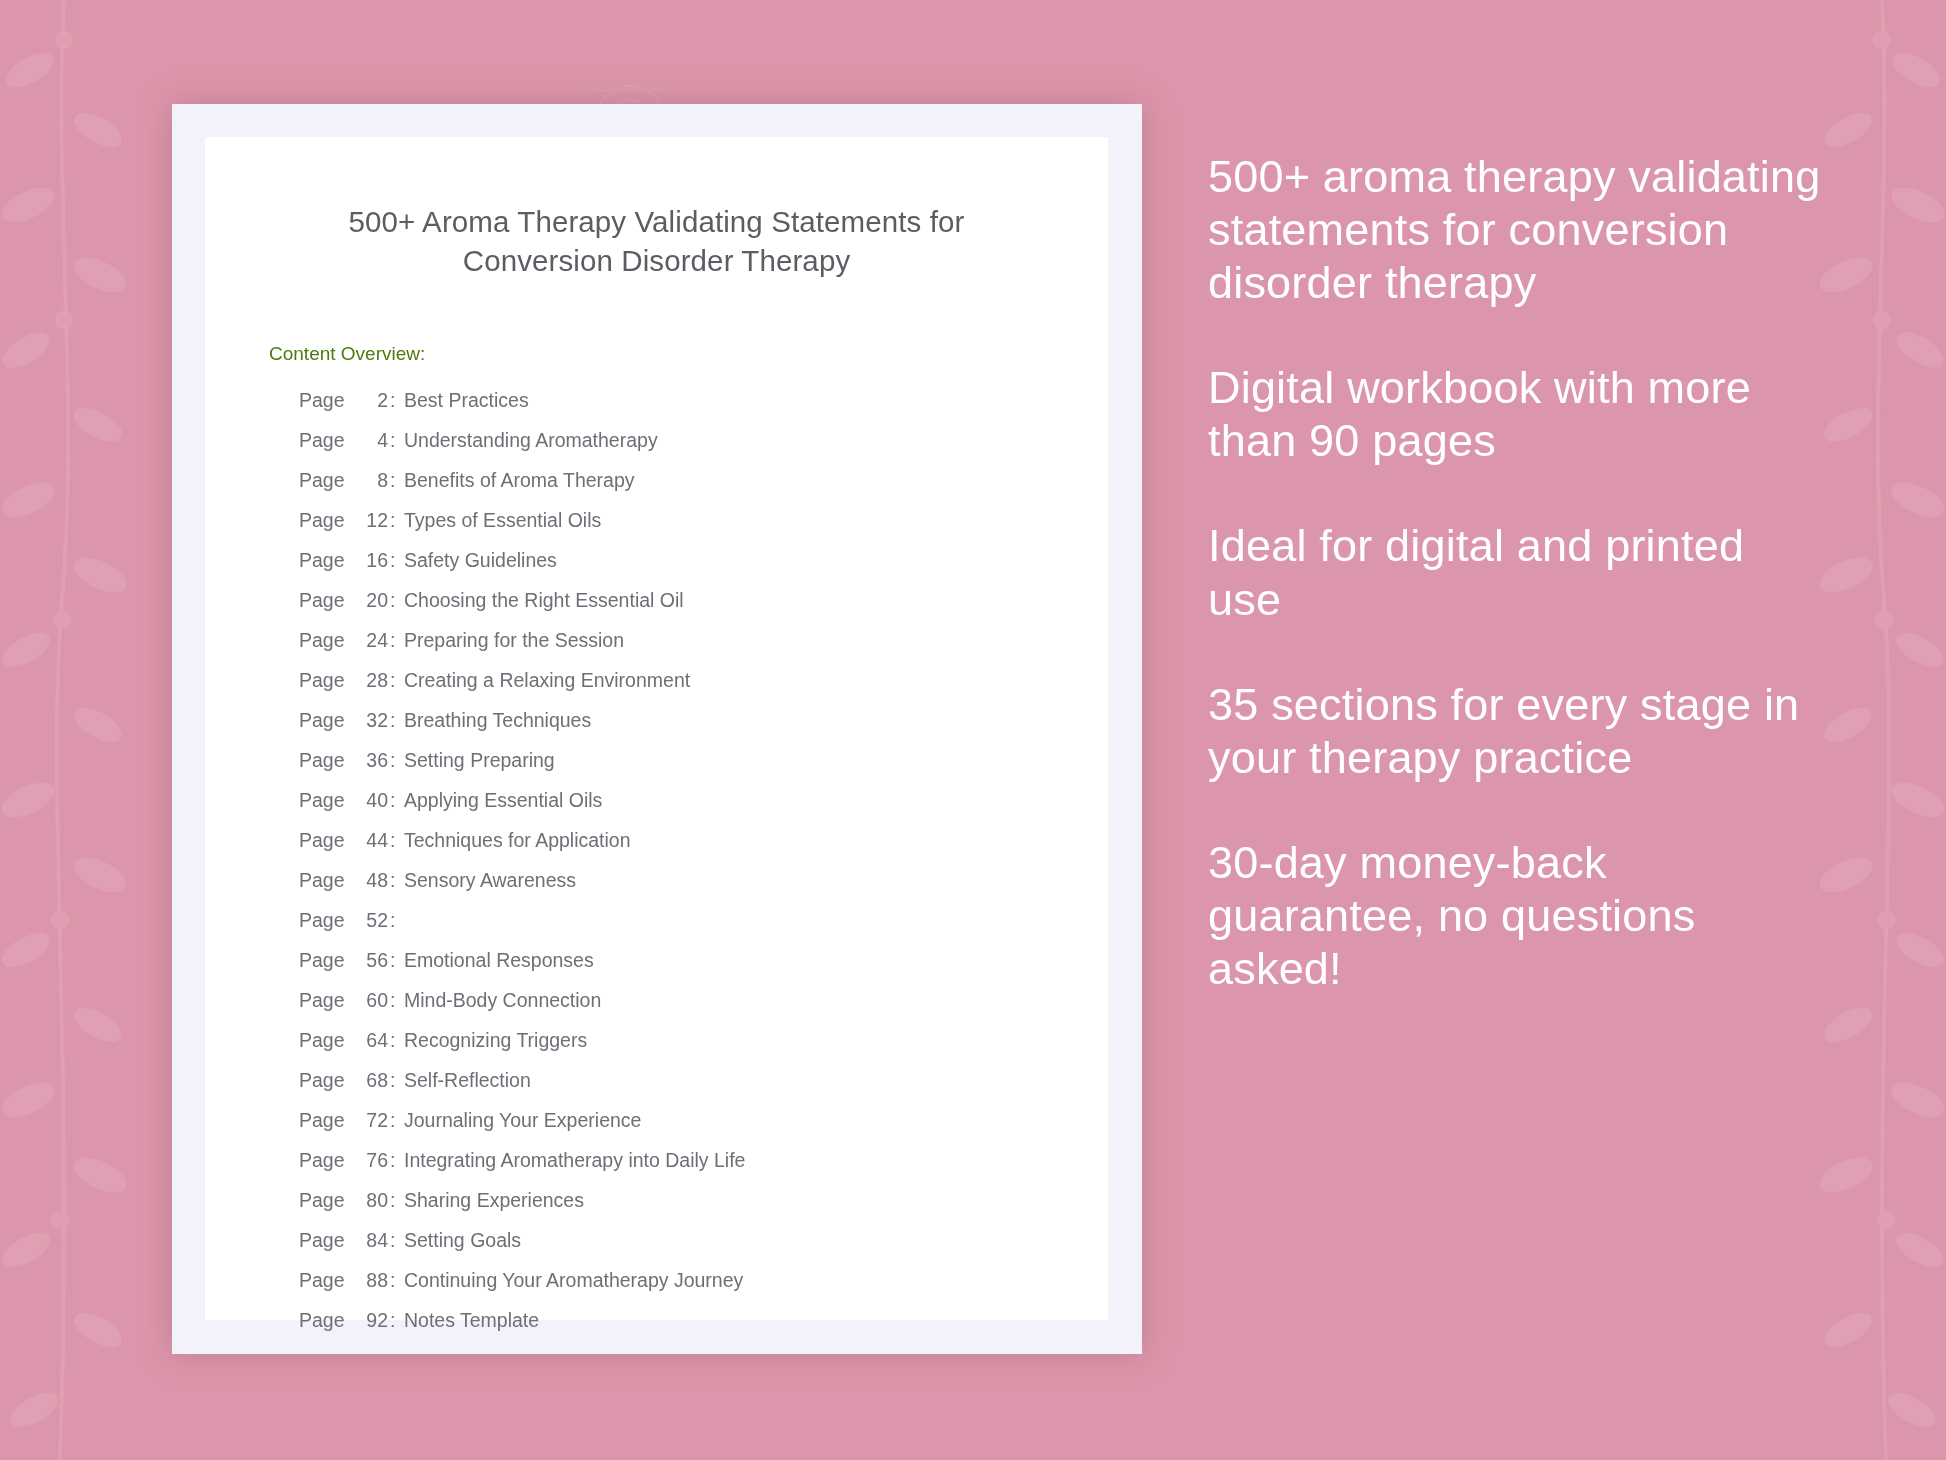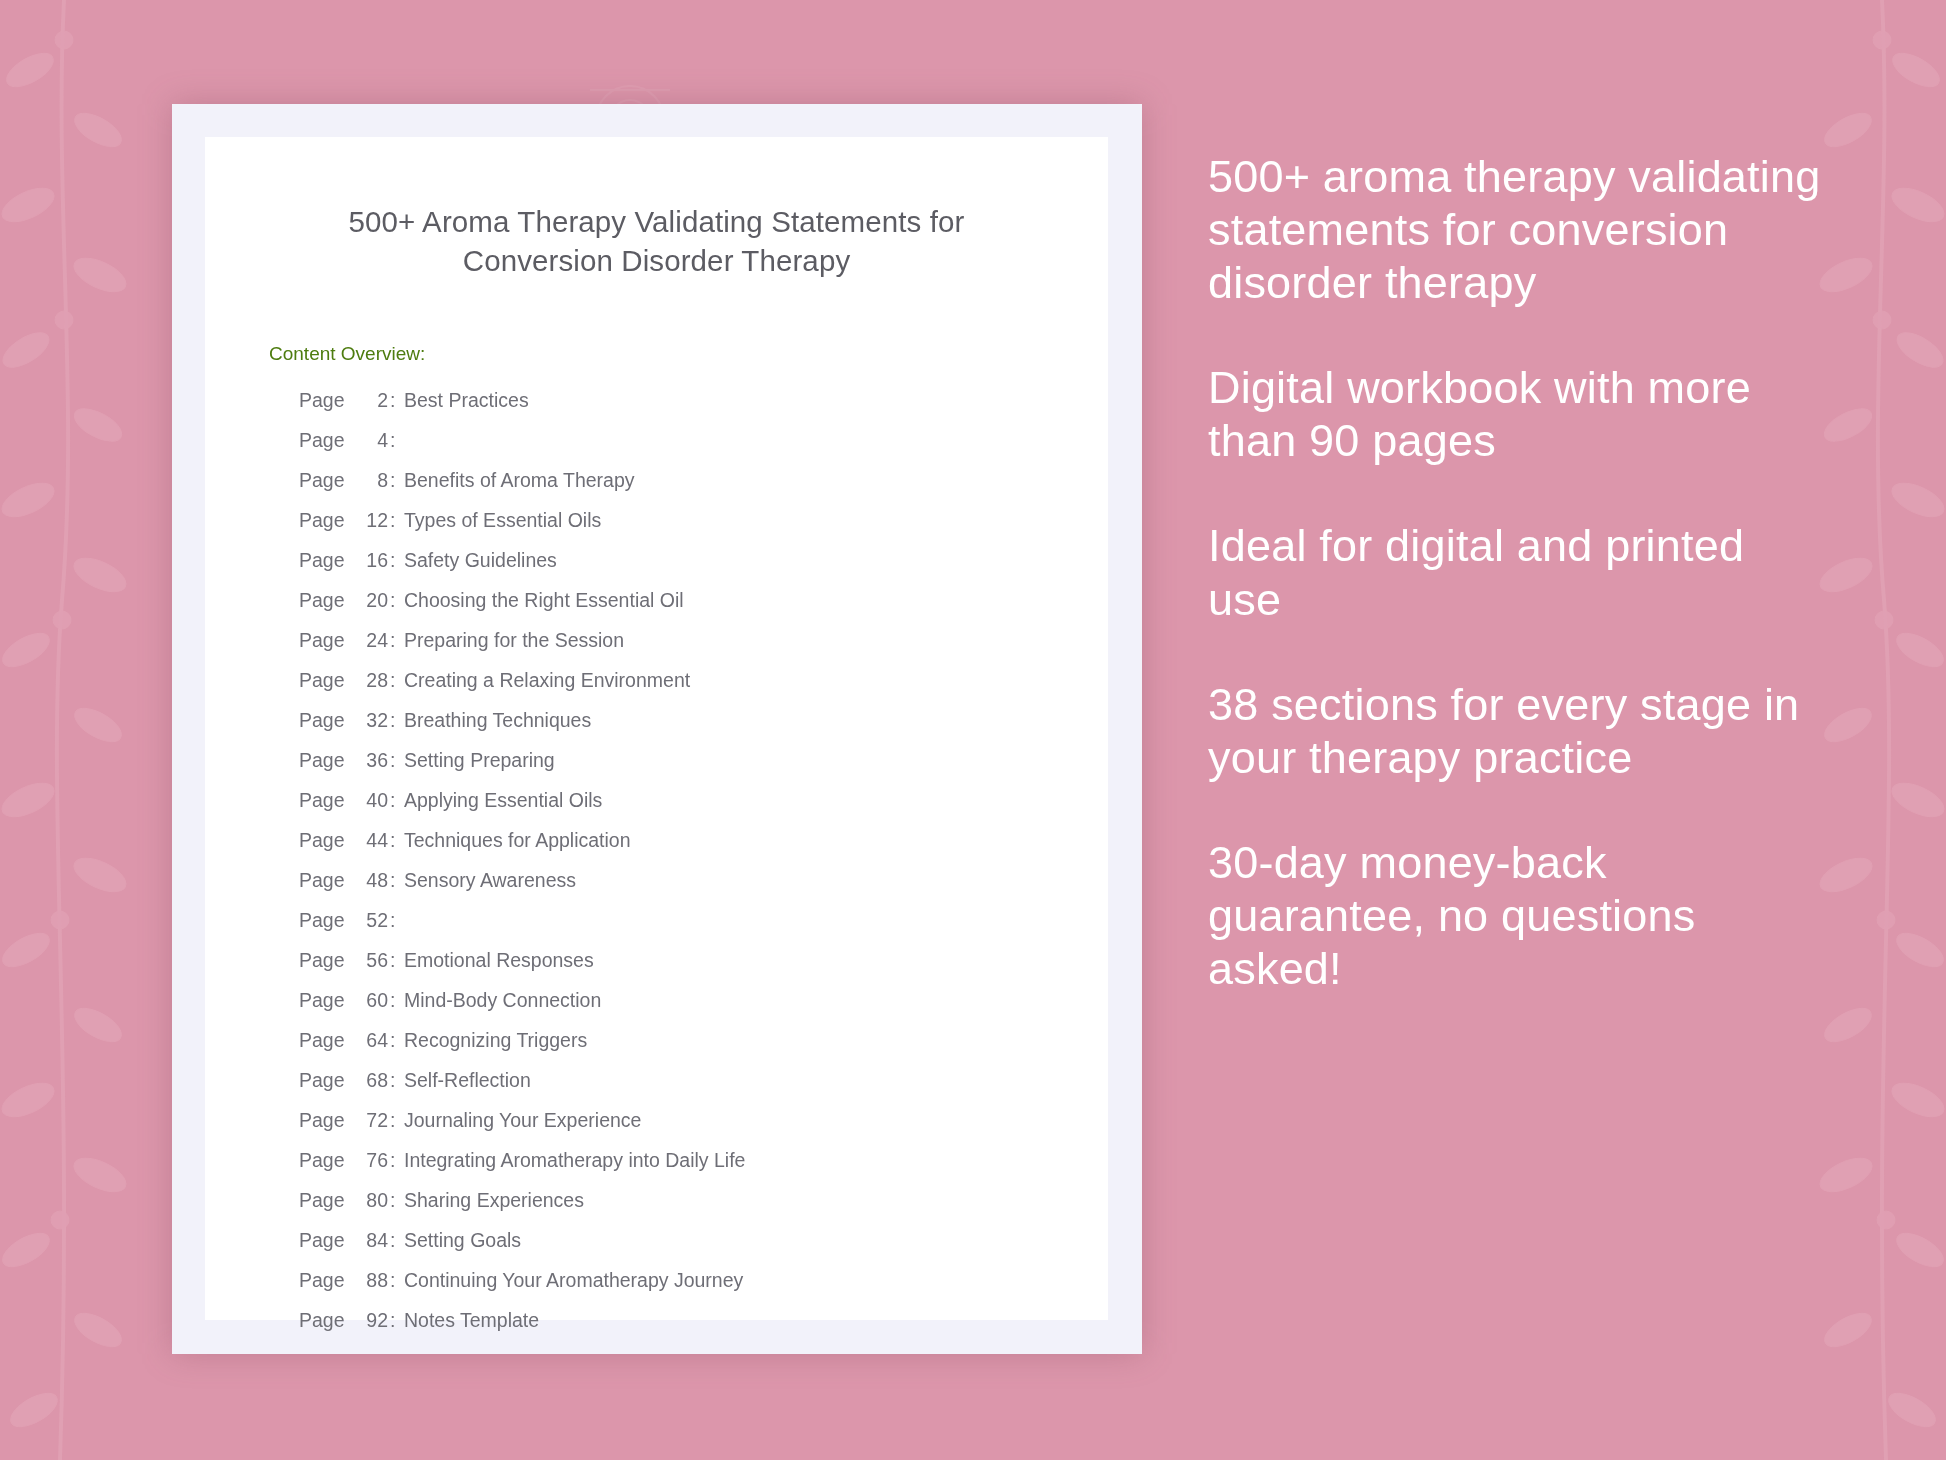--- a/index.html
+++ b/index.html
@@ -237,20 +237,21 @@
       <div class="toc-row">
         <span class="toc-pagelabel">Page</span>
         <span class="toc-pagenum">2</span>
         <span class="toc-colon">:</span>
         <span class="toc-text">Best Practices</span>
       </div>
       <div class="toc-row">
         <span class="toc-pagelabel">Page</span>
         <span class="toc-pagenum">4</span>
         <span class="toc-colon">:</span>
+        <span class="toc-text">Understanding Aromatherapy</span>
       </div>
       <div class="toc-row">
         <span class="toc-pagelabel">Page</span>
         <span class="toc-pagenum">8</span>
         <span class="toc-colon">:</span>
         <span class="toc-text">Benefits of Aroma Therapy</span>
       </div>
       <div class="toc-row">
         <span class="toc-pagelabel">Page</span>
         <span class="toc-pagenum">12</span>
@@ -376,15 +377,15 @@
         <span class="toc-colon">:</span>
         <span class="toc-text">Notes Template</span>
       </div>
     </div>
 </div>
 
 <div class="copy" id="copy-list">
     <div class="copy-block">500+ aroma therapy validating statements for conversion disorder therapy</div>
     <div class="copy-block">Digital workbook with more than 90 pages</div>
     <div class="copy-block">Ideal for digital and printed use</div>
-    <div class="copy-block">38 sections for every stage in your therapy practice</div>
+    <div class="copy-block">35 sections for every stage in your therapy practice</div>
     <div class="copy-block">30-day money-back guarantee, no questions asked!</div>
   </div>
 
 </body></html>

